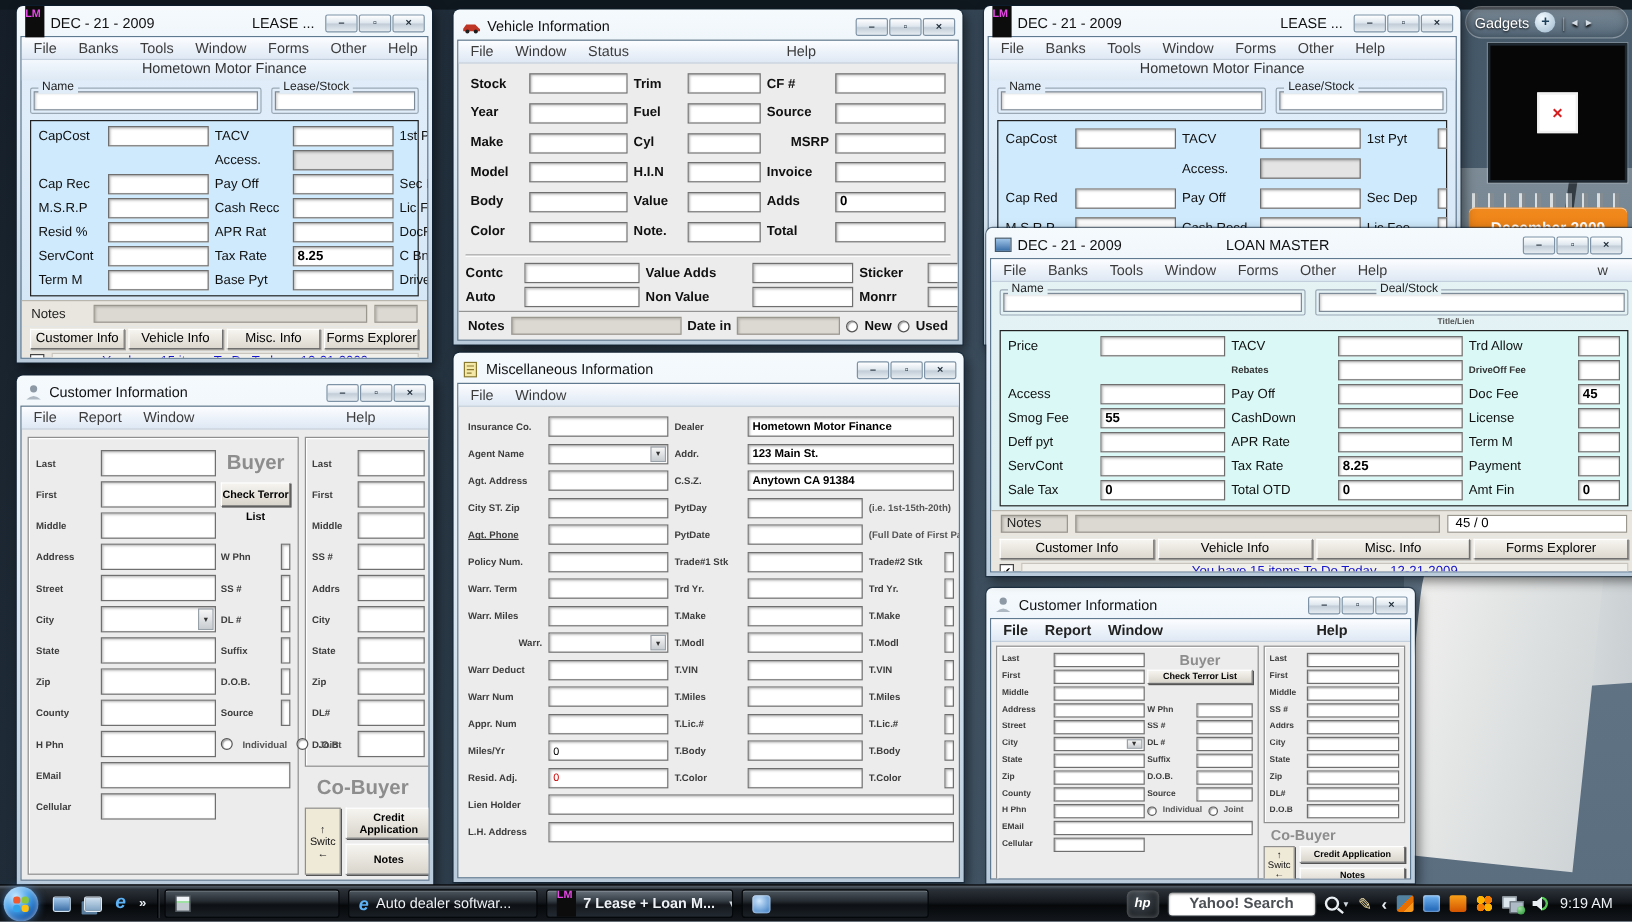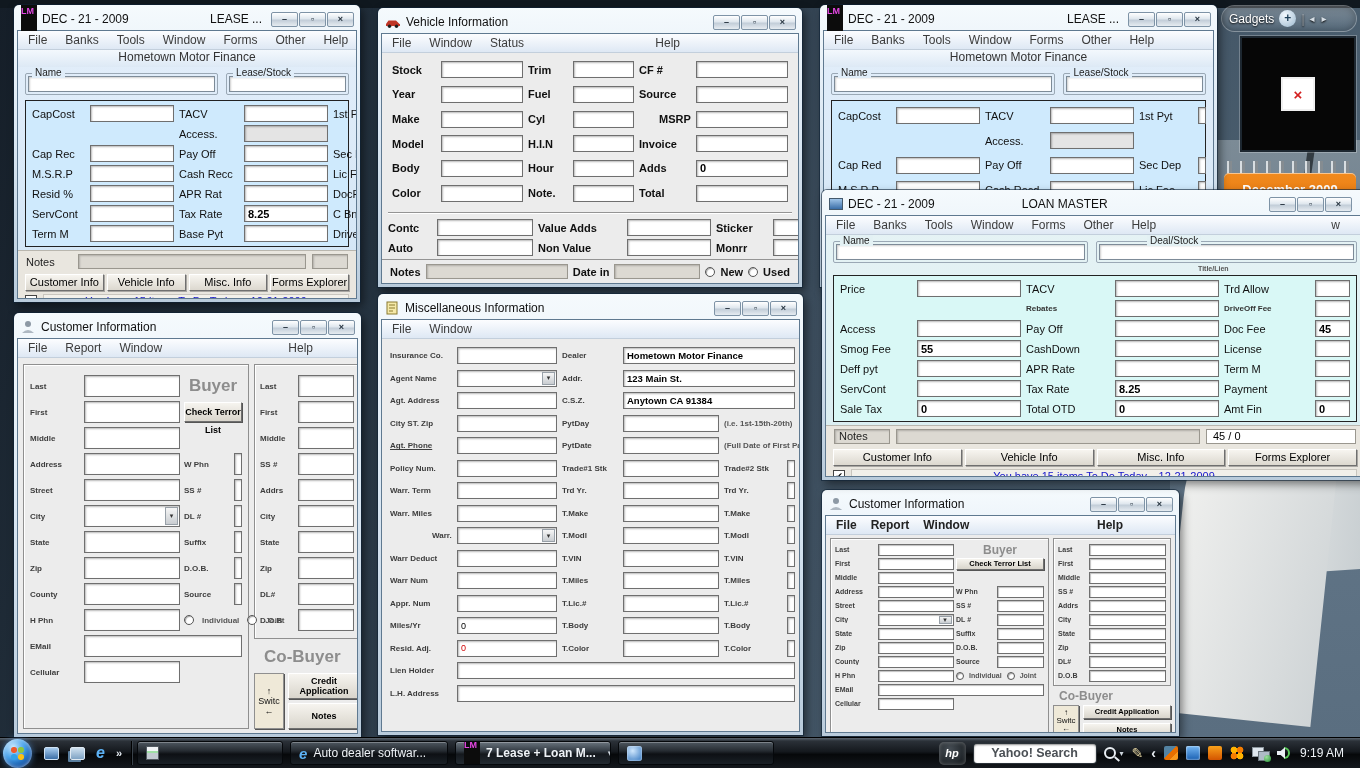--- a/index.html
+++ b/index.html
@@ -432,21 +432,21 @@
         <div class="flab" style="grid-area: 3 / 5; padding-left: 20px;">MSRP</div>
         <div class="finp" style="grid-area: 3 / 6;"></div>
         <div class="flab" style="grid-area: 4 / 1;">Model</div>
         <div class="finp" style="grid-area: 4 / 2;"></div>
         <div class="flab" style="grid-area: 4 / 3;">H.I.N</div>
         <div class="finp" style="grid-area: 4 / 4;"></div>
         <div class="flab" style="grid-area: 4 / 5;">Invoice</div>
         <div class="finp" style="grid-area: 4 / 6;"></div>
         <div class="flab" style="grid-area: 5 / 1;">Body</div>
         <div class="finp" style="grid-area: 5 / 2;"></div>
-        <div class="flab" style="grid-area: 5 / 3;">Hour</div>
+        <div class="flab" style="grid-area: 5 / 3;">Value</div>
         <div class="finp" style="grid-area: 5 / 4;"></div>
         <div class="flab" style="grid-area: 5 / 5;">Adds</div>
         <div class="finp" style="grid-area: 5 / 6;">0</div>
         <div class="flab" style="grid-area: 6 / 1;">Color</div>
         <div class="finp" style="grid-area: 6 / 2;"></div>
         <div class="flab" style="grid-area: 6 / 3;">Note.</div>
         <div class="finp" style="grid-area: 6 / 4;"></div>
         <div class="flab" style="grid-area: 6 / 5;">Total</div>
         <div class="finp" style="grid-area: 6 / 6;"></div>
       </div>

